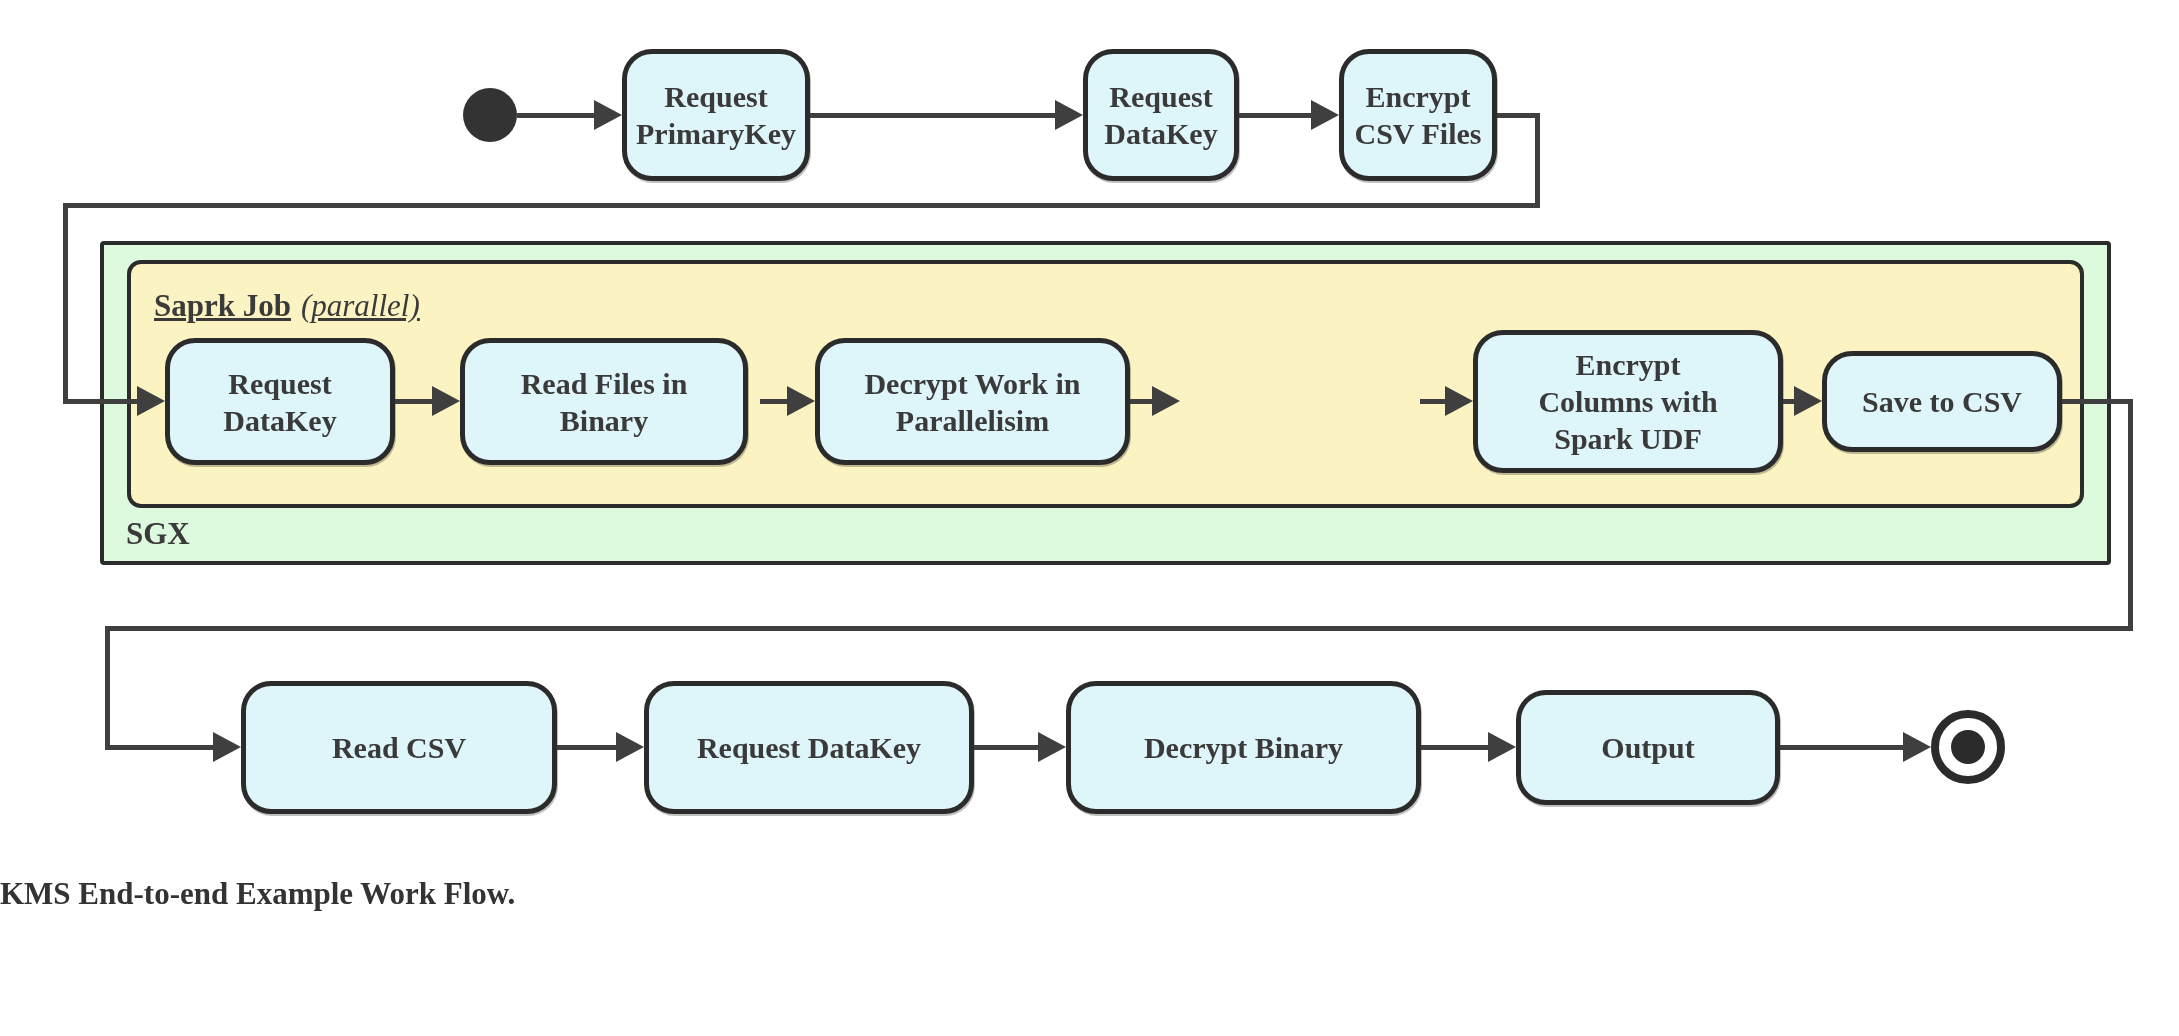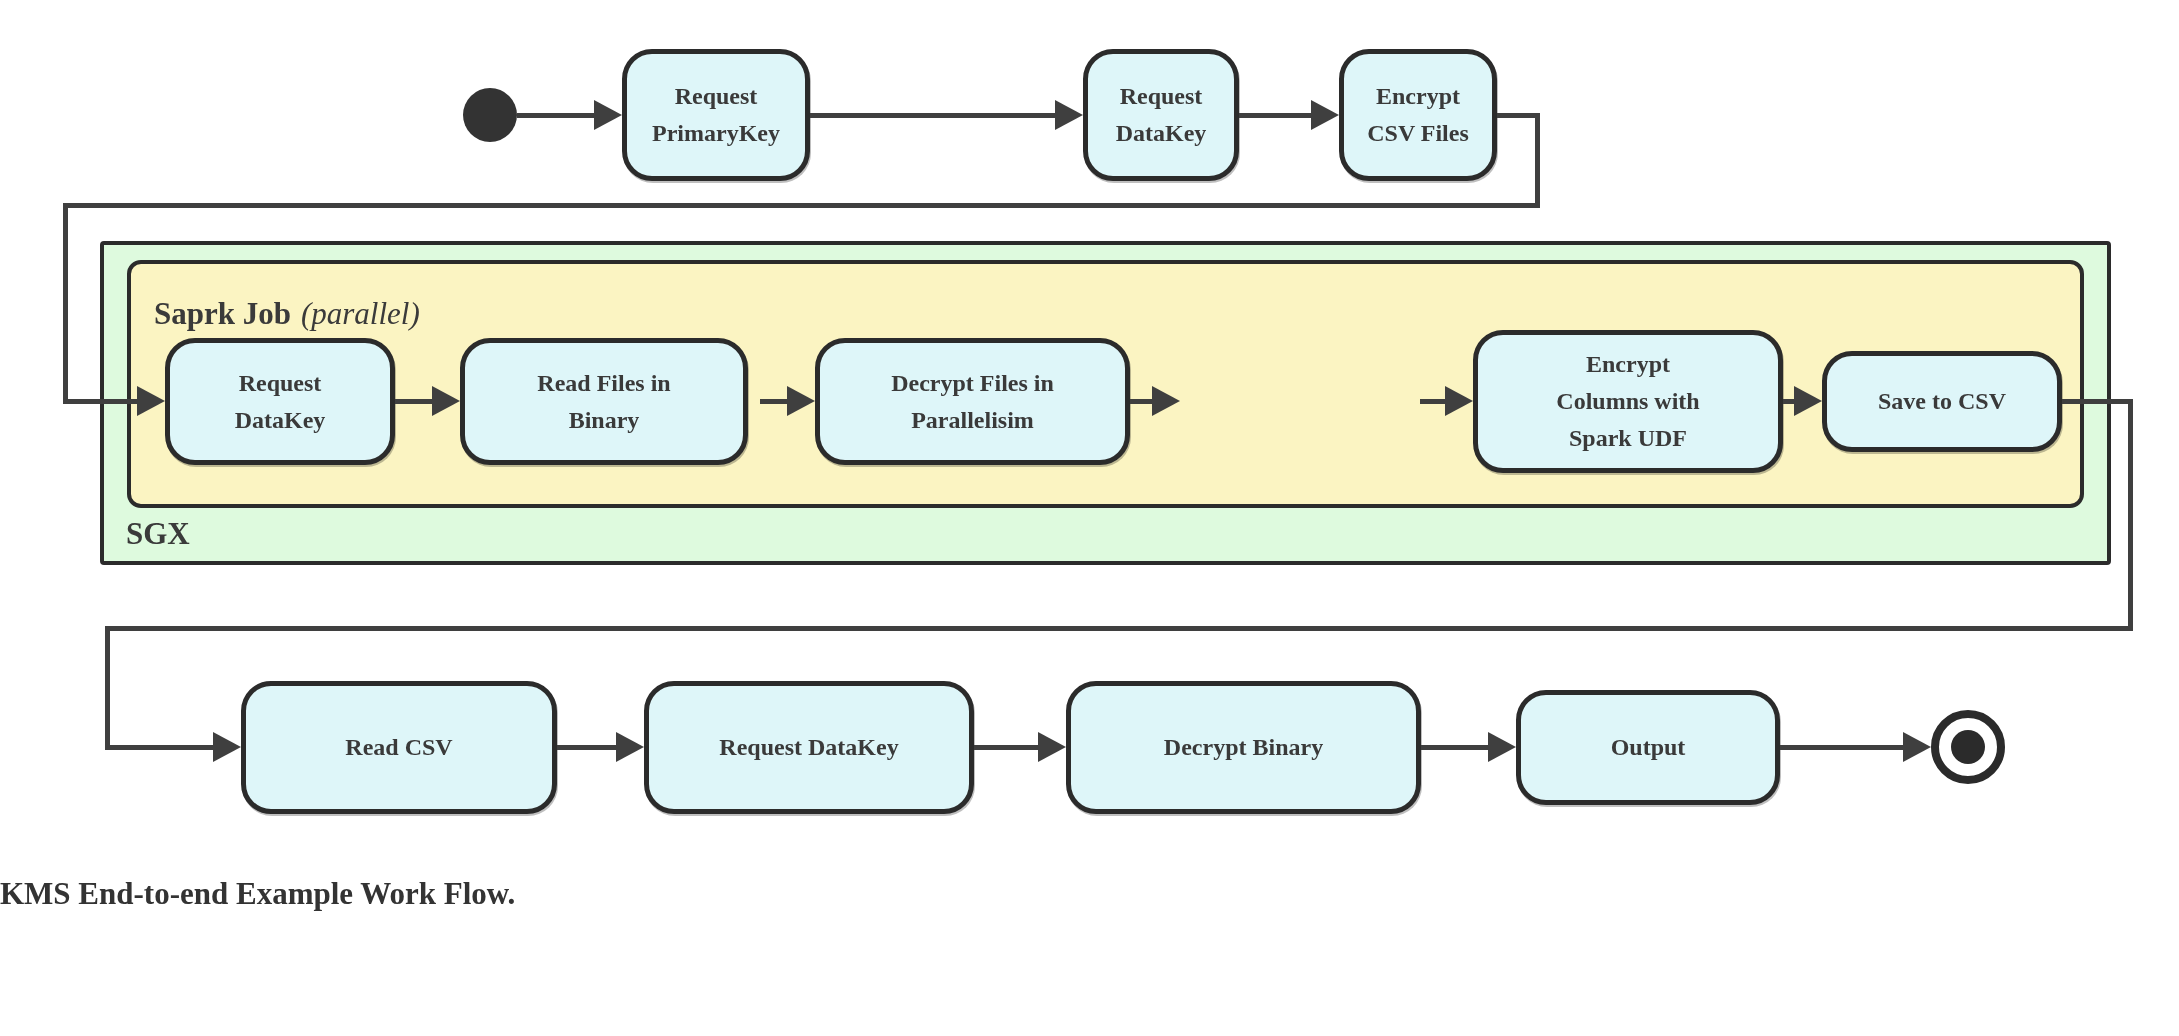--- a/index.html
+++ b/index.html
@@ -16,21 +16,21 @@
     position:relative;width:2179px;height:1036px;background:var(--bg);
     font-family:"Liberation Serif","DejaVu Serif",serif;color:var(--text);
     overflow:hidden;
   }
   .node{
     position:absolute;box-sizing:border-box;
     background:var(--node-fill);
     border:5px solid var(--node-border);
     border-radius:30px;
     display:flex;align-items:center;justify-content:center;
-    text-align:center;font-weight:bold;font-size:24px;line-height:37px;
+    text-align:center;font-weight:bold;font-size:30px;line-height:37px;
     white-space:pre-line;color:var(--text);
     box-shadow:1px 2px 0 rgba(0,0,0,0.25);
   }
   .container-box{position:absolute;box-sizing:border-box;border:4px solid var(--node-border);}
   .sgx-box{background:var(--sgx-fill);border-radius:4px;}
   .spark-box{background:var(--spark-fill);border-radius:14px;}
   .container-label{position:absolute;font-weight:bold;font-size:31px;color:var(--text);white-space:nowrap;}
   .container-label .suffix{font-weight:normal;font-style:italic;margin-left:10px;}
   .edge{position:absolute;background:var(--line);}
   .edge-h{height:5px;}
@@ -57,41 +57,41 @@
   }
 </style>
 </head>
 <body>
 
 <div class="stage">
 
   <div class="container-box sgx-box" style="left:100px;top:241px;width:2011px;height:324px;"></div>
   <div class="container-box spark-box" style="left:127px;top:260px;width:1957px;height:248px;"></div>
 
-  <div class="container-label" style="left:154px;top:296px;">
+  <div class="container-label" style="left:154px;top:288px;text-decoration:underline;">
     <span>Saprk Job</span><span class="suffix">(parallel)</span>
   </div>
   <div class="container-label" style="left:126px;top:516px;">
     <span>SGX</span>
   </div>
 
   <div class="initial-state"></div>
 
   <div class="node" style="left:622px;top:49px;width:188px;height:132px;">Request
 PrimaryKey</div>
   <div class="node" style="left:1083px;top:49px;width:156px;height:132px;">Request
 DataKey</div>
   <div class="node" style="left:1339px;top:49px;width:158px;height:132px;">Encrypt
 CSV Files</div>
 
   <div class="node" style="left:165px;top:338px;width:230px;height:127px;">Request
 DataKey</div>
   <div class="node" style="left:460px;top:338px;width:288px;height:127px;">Read Files in
 Binary</div>
-  <div class="node" style="left:815px;top:338px;width:315px;height:127px;">Decrypt Files in
+  <div class="node" style="left:815px;top:338px;width:315px;height:127px;">Decrypt Work in
 Parallelisim</div>
   <div class="node" style="left:1473px;top:330px;width:310px;height:143px;">Encrypt
 Columns with
 Spark UDF</div>
   <div class="node" style="left:1822px;top:351px;width:240px;height:101px;">Save to CSV</div>
 
   <div class="node" style="left:241px;top:681px;width:316px;height:133px;">Read CSV</div>
   <div class="node" style="left:644px;top:681px;width:330px;height:133px;">Request DataKey</div>
   <div class="node" style="left:1066px;top:681px;width:355px;height:133px;">Decrypt Binary</div>
   <div class="node" style="left:1516px;top:690px;width:264px;height:115px;text-align:right;">Output</div>

